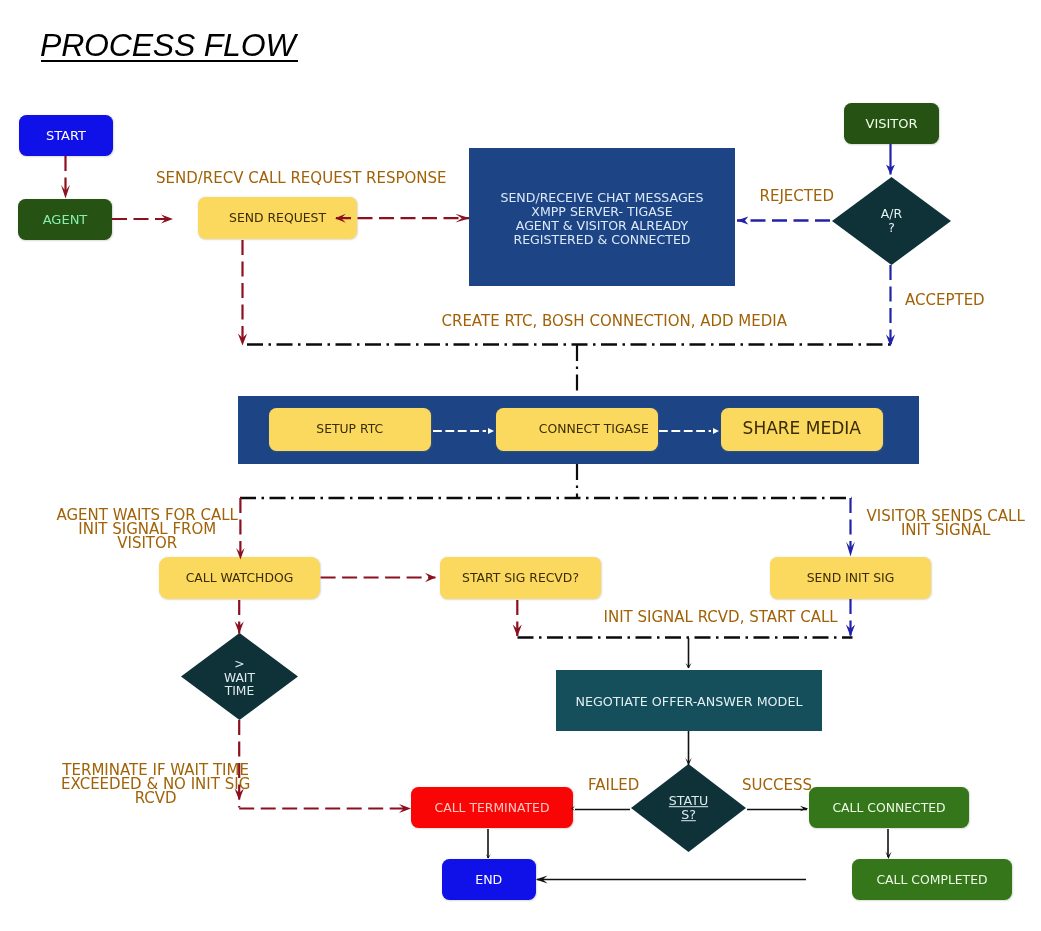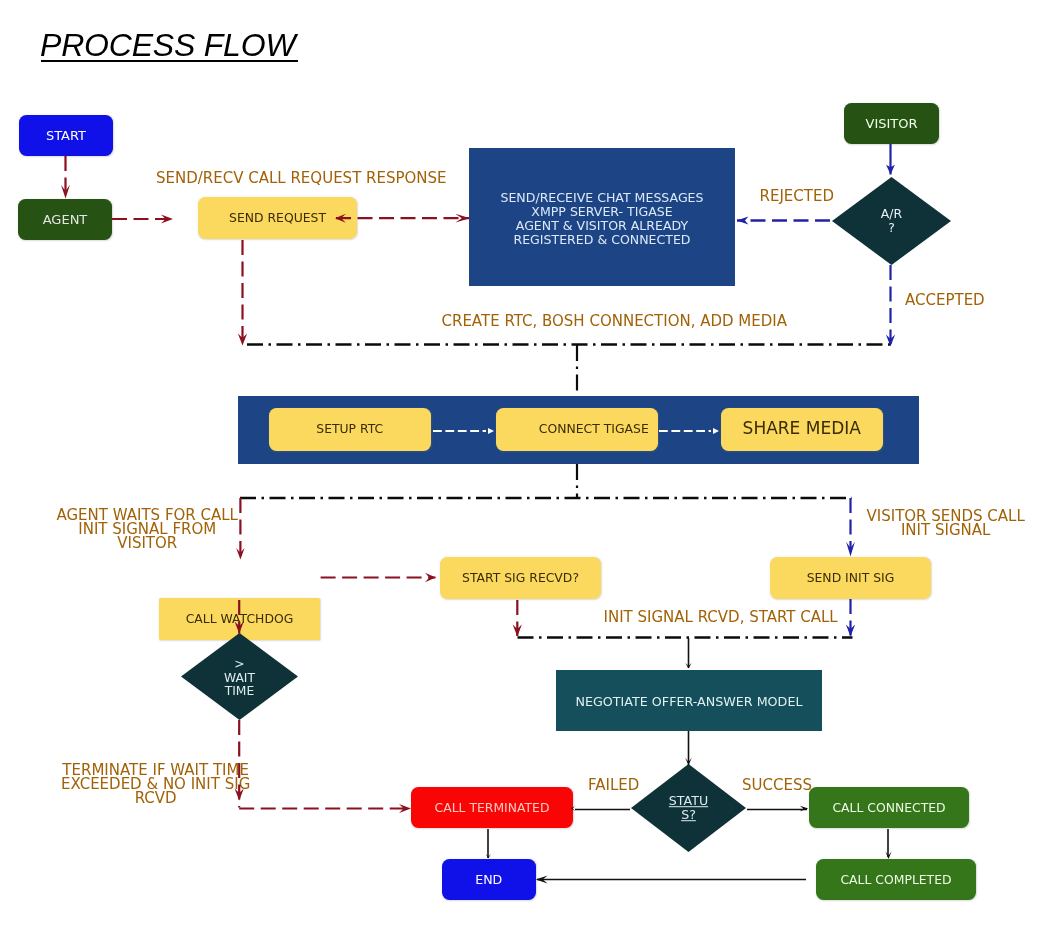--- a/index.html
+++ b/index.html
@@ -80,21 +80,21 @@
       <path d="M0,0 L-4.2,-2.6 L-1.8,0 L-4.2,2.6 Z" fill="#111111" transform="translate(570.8,808.5) rotate(180)"></path>
       <path d="M0,0 L-8.4,-2.8 L-5.2,0 L-8.4,2.8 Z" fill="#111111" transform="translate(808.3,808.5) rotate(0)"></path>
       <path d="M0,0 L-4.4,-2.6 L-1.8,0 L-4.4,2.6 Z" fill="#111111" transform="translate(488.3,858.5) rotate(90)"></path>
       <path d="M0,0 L-7.6,-3.1 L-3.4,0 L-7.6,3.1 Z" fill="#111111" transform="translate(888.5,859) rotate(90)"></path>
       <path d="M0,0 L-11.8,-4 L-6.9,0 L-11.8,4 Z" fill="#111111" transform="translate(535.8,879.5) rotate(180)"></path>
     </svg>
   <div id="nodes">
       <div class="node" style="left: 19px; top: 115px; width: 94px; height: 41px; color: rgb(255, 255, 255); font-size: 13px; background: rgb(16, 16, 232); border-radius: 7.5px; box-shadow: rgba(120, 120, 110, 0.26) 0.5px 0.8px 1.6px;">
         <span class="t">START</span>
       </div>
-      <div class="node" style="left: 18px; top: 199px; width: 94px; height: 41px; color: #e5e5e5; font-size: 13px; background: rgb(38, 82, 19); border-radius: 7.5px; box-shadow: rgba(120, 120, 110, 0.26) 0.5px 0.8px 1.6px;">
+      <div class="node" style="left: 18px; top: 199px; width: 94px; height: 41px; color: #86efac; font-size: 13px; background: rgb(38, 82, 19); border-radius: 7.5px; box-shadow: rgba(120, 120, 110, 0.26) 0.5px 0.8px 1.6px;">
         <span class="t">AGENT</span>
       </div>
       <div class="node" style="left: 174px; top: 197px; width: 159px; height: 42px; color: rgb(58, 44, 5); font-size: 12.4px; background: rgb(251, 217, 95); border-radius: 7.5px; box-shadow: rgba(120, 120, 110, 0.26) 0.5px 0.8px 1.6px; margin-left: 24px;">
         <span class="t">SEND REQUEST</span>
       </div>
       <div class="node" style="left: 469px; top: 148px; width: 266px; height: 138px; color: rgb(221, 233, 248); font-size: 12.55px; background: rgb(29, 69, 134);">
         <span class="t" style="transform: translateY(1.8px);">SEND/RECEIVE CHAT MESSAGES<br>XMPP SERVER- TIGASE<br>AGENT &amp; VISITOR ALREADY<br>REGISTERED &amp; CONNECTED</span>
       </div>
       <div class="node" style="left: 844px; top: 103px; width: 95px; height: 41px; color: rgb(240, 255, 232); font-size: 13px; background: rgb(38, 82, 19); border-radius: 7.5px; box-shadow: rgba(120, 120, 110, 0.26) 0.5px 0.8px 1.6px;">
         <span class="t">VISITOR</span>
@@ -104,21 +104,21 @@
       </div>
       <div class="node" style="left: 269px; top: 408px; width: 161.5px; height: 42.5px; color: rgb(58, 44, 5); font-size: 12.4px; background: rgb(251, 217, 95); border-radius: 7.5px; box-shadow: rgba(120, 120, 110, 0.26) 0.5px 0.8px 1.6px;">
         <span class="t">SETUP RTC</span>
       </div>
       <div class="node" style="left: 496px; top: 408px; width: 161.5px; height: 42.5px; color: rgb(58, 44, 5); font-size: 12.4px; background: rgb(251, 217, 95); border-radius: 7.5px; box-shadow: rgba(120, 120, 110, 0.26) 0.5px 0.8px 1.6px; padding-left: 34px;">
         <span class="t">CONNECT TIGASE</span>
       </div>
       <div class="node" style="left: 721px; top: 408px; width: 161.5px; height: 42.5px; color: rgb(58, 44, 5); font-size: 17px; background: rgb(251, 217, 95); border-radius: 7.5px; box-shadow: rgba(120, 120, 110, 0.26) 0.5px 0.8px 1.6px;">
         <span class="t">SHARE MEDIA</span>
       </div>
-      <div class="node" style="left: 159px; top: 557px; width: 161px; height: 42px; color: rgb(58, 44, 5); font-size: 12.4px; background: rgb(251, 217, 95); border-radius: 2px; box-shadow: rgba(120, 120, 110, 0.26) 0.5px 0.8px 1.6px; margin-top: 41px;">
+      <div class="node" style="left: 159px; top: 557px; width: 161px; height: 42px; color: rgb(58, 44, 5); font-size: 12.4px; background: rgb(251, 217, 95); border-radius: 9px; box-shadow: rgba(120, 120, 110, 0.26) 0.5px 0.8px 1.6px;">
         <span class="t">CALL WATCHDOG</span>
       </div>
       <div class="node" style="left: 440px; top: 557px; width: 161px; height: 42px; color: rgb(58, 44, 5); font-size: 12.4px; background: rgb(251, 217, 95); border-radius: 7.5px; box-shadow: rgba(120, 120, 110, 0.26) 0.5px 0.8px 1.6px;">
         <span class="t">START SIG RECVD?</span>
       </div>
       <div class="node" style="left: 770px; top: 557px; width: 161px; height: 42px; color: rgb(58, 44, 5); font-size: 12.4px; background: rgb(251, 217, 95); border-radius: 7.5px; box-shadow: rgba(120, 120, 110, 0.26) 0.5px 0.8px 1.6px;">
         <span class="t">SEND INIT SIG</span>
       </div>
       <div class="node" style="left: 181px; top: 633px; width: 117px; height: 87px; color: rgb(220, 235, 238); font-size: 12.3px; background: rgb(15, 49, 56); clip-path: polygon(50% 0%, 100% 50%, 50% 100%, 0% 50%);">
         <span class="t" style="transform: translateY(1.8px);">&gt;<br>WAIT<br>TIME</span>
@@ -131,21 +131,21 @@
       </div>
       <div class="node" style="left: 631px; top: 764px; width: 115px; height: 88px; color: rgb(220, 235, 238); font-size: 12.6px; background: rgb(15, 49, 56); clip-path: polygon(50% 0%, 100% 50%, 50% 100%, 0% 50%);">
         <span class="t" style="transform: translateY(0.2px); text-decoration: underline;">STATU<br>S?</span>
       </div>
       <div class="node" style="left: 809px; top: 787px; width: 160px; height: 41px; color: rgb(237, 251, 230); font-size: 12.4px; background: rgb(53, 118, 27); border-radius: 7.5px; box-shadow: rgba(120, 120, 110, 0.26) 0.5px 0.8px 1.6px;">
         <span class="t">CALL CONNECTED</span>
       </div>
       <div class="node" style="left: 442px; top: 859px; width: 93.5px; height: 41px; color: rgb(255, 255, 255); font-size: 12.6px; background: rgb(16, 16, 232); border-radius: 7.5px; box-shadow: rgba(120, 120, 110, 0.26) 0.5px 0.8px 1.6px;">
         <span class="t">END</span>
       </div>
-      <div class="node" style="left: 816px; top: 859px; width: 160px; height: 41px; color: rgb(237, 251, 230); font-size: 12.4px; background: rgb(53, 118, 27); border-radius: 7.5px; box-shadow: rgba(120, 120, 110, 0.26) 0.5px 0.8px 1.6px;">
+      <div class="node" style="left: 852px; top: 859px; width: 160px; height: 41px; color: rgb(237, 251, 230); font-size: 12.4px; background: rgb(53, 118, 27); border-radius: 7.5px; box-shadow: rgba(120, 120, 110, 0.26) 0.5px 0.8px 1.6px;">
         <span class="t">CALL COMPLETED</span>
       </div>
     </div>
   <div id="labels">
       <div class="lbl" style="left: 156px; top: 171px;">SEND/RECV CALL REQUEST RESPONSE</div>
       <div class="lbl" style="left: 759.5px; top: 188.5px;">REJECTED</div>
       <div class="lbl" style="left: 905px; top: 292.5px;">ACCEPTED</div>
       <div class="lbl" style="left: 441.5px; top: 313.5px;">CREATE RTC, BOSH CONNECTION, ADD MEDIA</div>
       <div class="lbl" style="left: 56.5px; top: 507.5px;">AGENT WAITS FOR CALL<br>INIT SIGNAL FROM<br>VISITOR</div>
       <div class="lbl" style="left: 866.5px; top: 508.5px;">VISITOR SENDS CALL<br>INIT SIGNAL</div>

